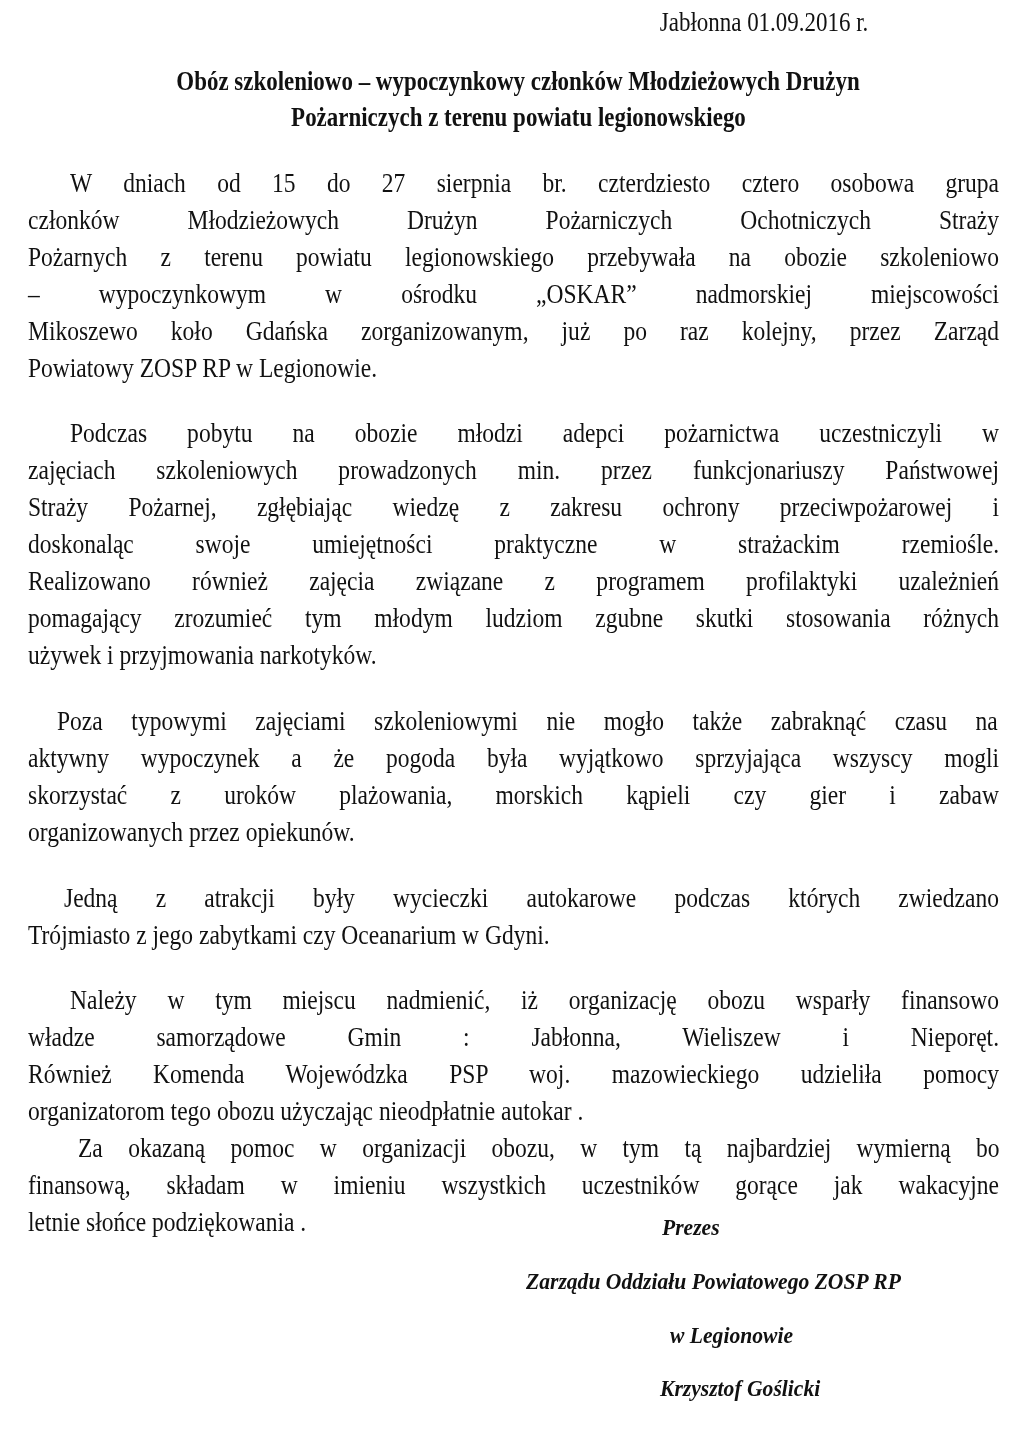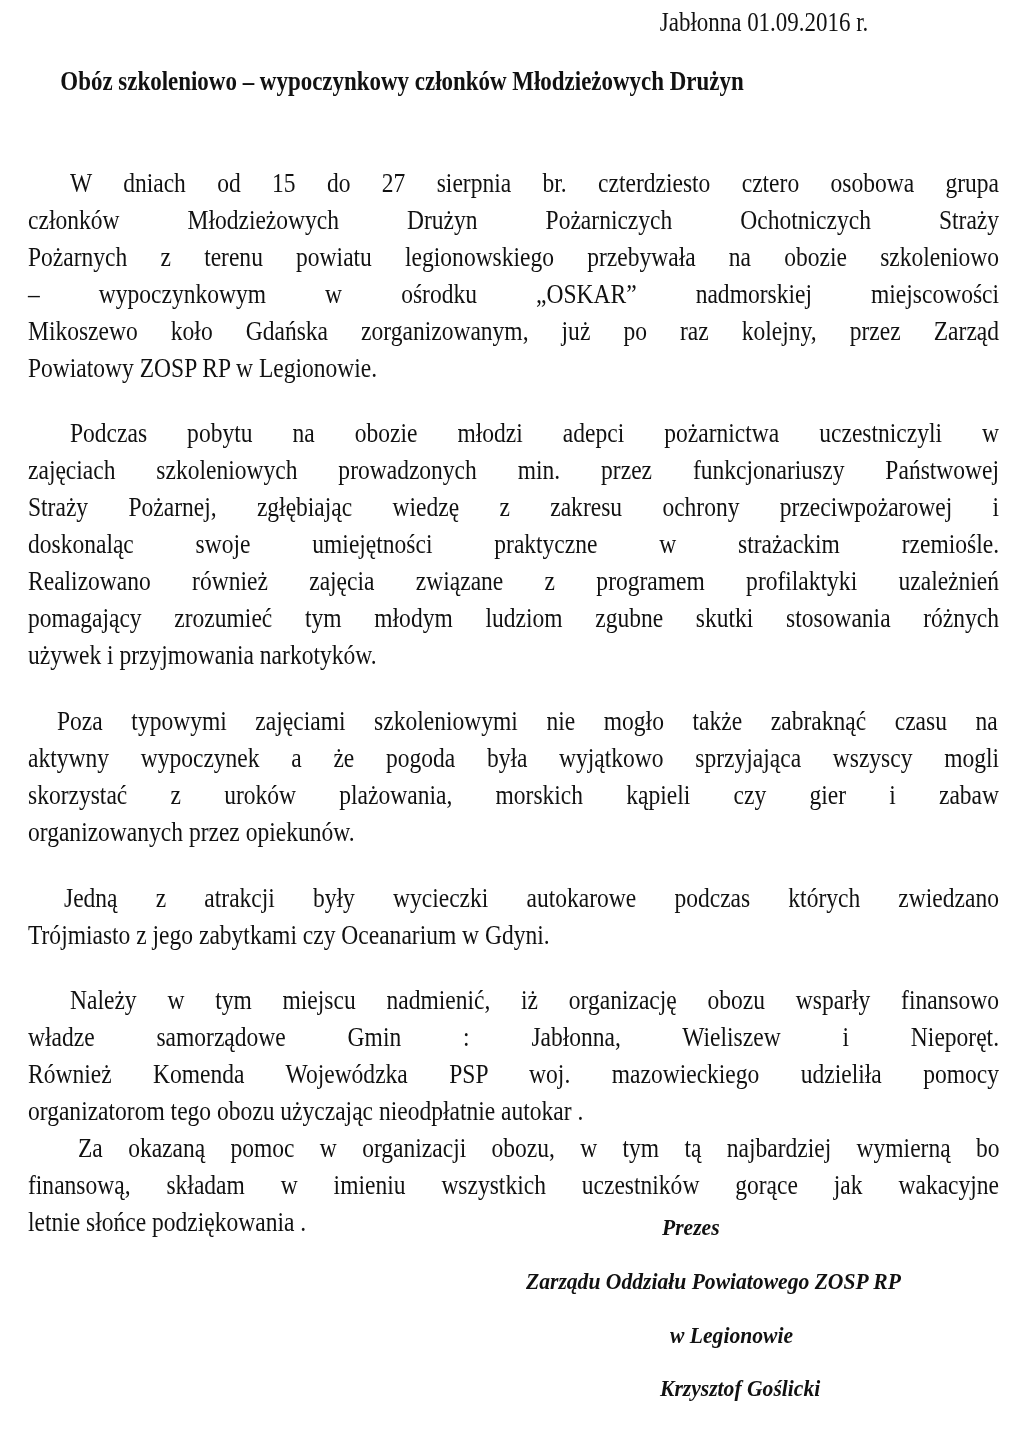--- a/index.html
+++ b/index.html
@@ -1,32 +1,33 @@
 <!DOCTYPE html>
 <html><head>
   <meta charset="utf-8">
   <style>
     html, body { margin: 0; padding: 0; background: #ffffff; }
     body { width: 1036px; height: 1434px; position: relative; overflow: hidden; color: #111; font-family: "Liberation Serif", serif; }
     .page { position: absolute; left: 0; top: 0; width: 928px; height: 1434px; }
     .date { position: absolute; right: 60px; top: 6px; font-size: 28px; white-space: nowrap; transform: scaleX(0.82); transform-origin: right top; }
-    .title { position: absolute; left: 0; width: 1036px; text-align: left; font-weight: bold; font-size: 27px; text-decoration: underline; text-decoration-thickness: 2px; text-underline-offset: 3px; white-space: nowrap; }
+    .title { position: absolute; left: 0; width: 1036px; text-align: center; font-weight: bold; font-size: 27px; text-decoration: underline; text-decoration-thickness: 2px; text-underline-offset: 3px; white-space: nowrap; }
     .title span { display: inline-block; transform: scaleX(0.85); transform-origin: center top; }
     .line { position: absolute; left: 28px; width: 1156px; font-size: 28px; line-height: 36px; white-space: nowrap; transform: scaleX(0.84); transform-origin: left top; text-align: justify; text-align-last: justify; }
     .line.last { text-align-last: left; }
     .sig { position: absolute; font-weight: bold; font-style: italic; font-size: 24px; white-space: nowrap; transform: scaleX(0.9); transform-origin: left top; }
   </style>
 </head>
 <body>
 
 <div class="page">
 
   <div class="date">Jabłonna 01.09.2016 r.</div>
 
   <div class="title" style="top:66px;"><span>Obóz szkoleniowo – wypoczynkowy członków Młodzieżowych Drużyn</span></div>
+  <div class="title" style="top:102px;"><span>Pożarniczych z terenu powiatu legionowskiego</span></div>
 
   <div>
     <div class="line" style="top:165px; left:70px; width:1106px;">W dniach od 15 do 27 sierpnia br. czterdziesto cztero  osobowa grupa</div>
     <div class="line" style="top:202px;">członków Młodzieżowych Drużyn Pożarniczych   Ochotniczych Straży</div>
     <div class="line" style="top:239px;">Pożarnych z terenu powiatu legionowskiego przebywała na obozie szkoleniowo</div>
     <div class="line" style="top:276px;">– wypoczynkowym w ośrodku „OSKAR” nadmorskiej miejscowości</div>
     <div class="line" style="top:313px;">Mikoszewo koło Gdańska zorganizowanym, już po raz kolejny,  przez Zarząd</div>
     <div class="line last" style="top:350px;">Powiatowy ZOSP RP w Legionowie.</div>
   </div>
 

